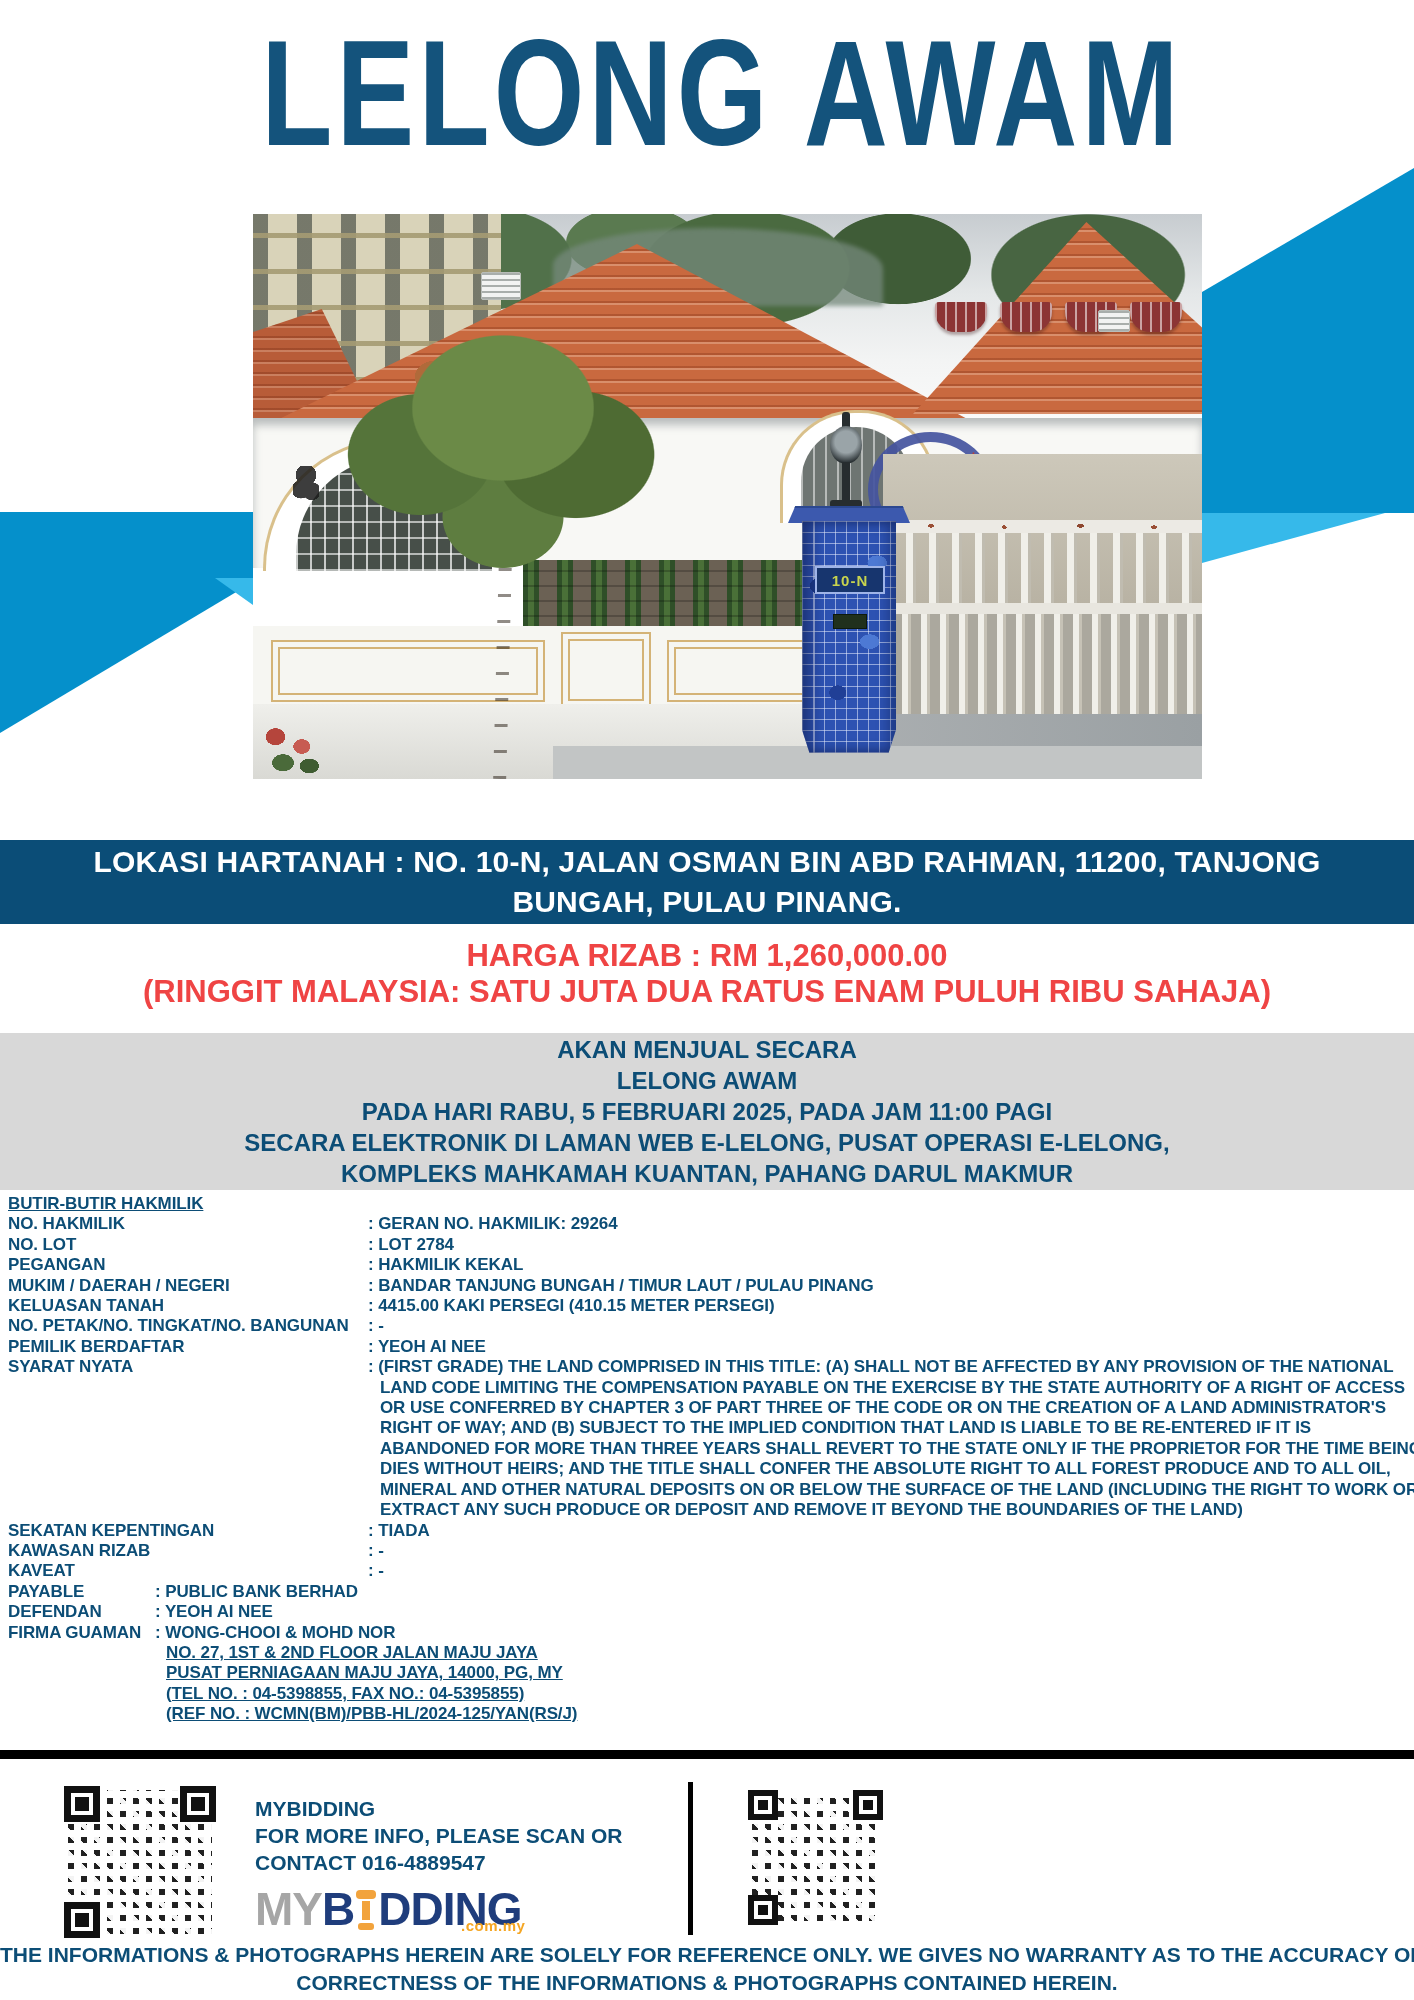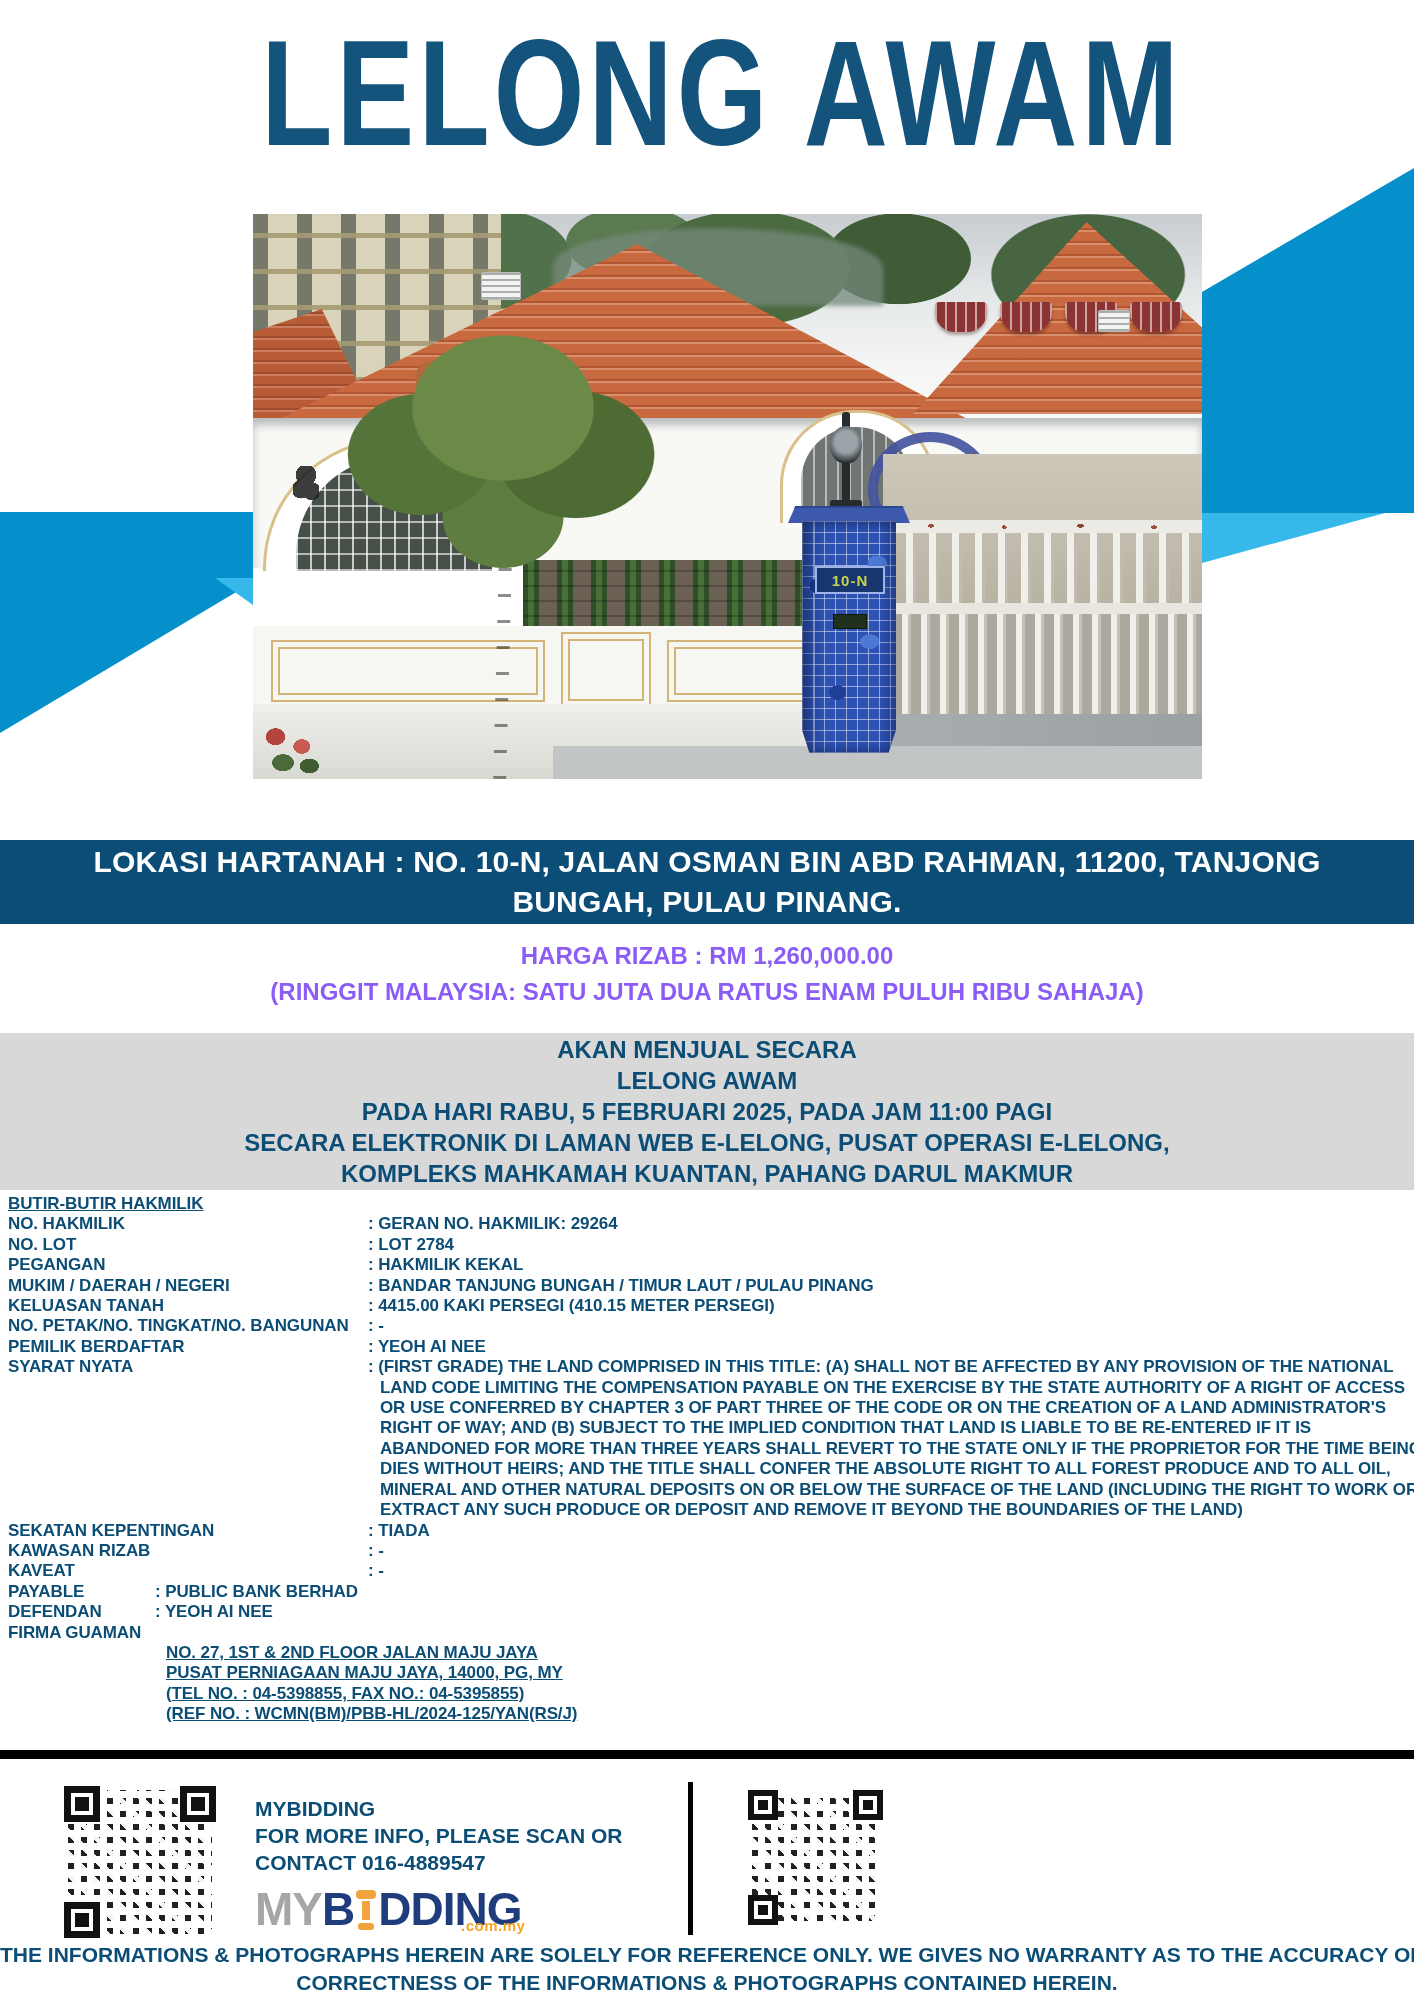--- a/index.html
+++ b/index.html
@@ -138,21 +138,21 @@
     background:linear-gradient(#5A4C3C,#6B5D4A);
     background-image:repeating-linear-gradient(0deg,rgba(35,25,15,.5) 0 3px,transparent 3px 26px);}
 
   
   .banner{position:absolute;left:0;top:840px;width:1414px;height:84px;background:#0B4D77;
           display:flex;flex-direction:column;align-items:center;justify-content:center;}
   .banner div{color:#FFFFFF;font-size:30px;line-height:40px;white-space:nowrap;letter-spacing:.2px;}
 
   
   .price{position:absolute;left:0;top:938px;width:1414px;text-align:center;}
-  .price div{font-size:24px;line-height:36px;white-space:nowrap;color:#8b5cf6;}
+  .price div{font-size:31px;line-height:36px;white-space:nowrap;color:#ef4444;}
 
   
   .sale{position:absolute;left:0;top:1033px;width:1414px;height:157px;background:#D8D8D8;
         display:flex;flex-direction:column;align-items:center;justify-content:center;}
   .sale div{font-size:24px;line-height:31px;white-space:nowrap;color:#0C4D76;}
 
   
   .details{position:absolute;left:8px;top:1194px;width:1400px;font-size:17px;line-height:20.4px;
            color:#0C4D76;letter-spacing:-.1px;}
   .details .hd{text-decoration:underline;}
@@ -341,20 +341,21 @@
     <div class="dt-row">
       <div class="p-label">PAYABLE</div>
       <div class="dt-value">: PUBLIC BANK BERHAD</div>
     </div>
     <div class="dt-row">
       <div class="p-label">DEFENDAN</div>
       <div class="dt-value">: YEOH AI NEE</div>
     </div>
     <div class="dt-row">
       <div class="p-label">FIRMA GUAMAN</div>
+      <div class="dt-value">: WONG-CHOOI &amp; MOHD NOR</div>
     </div>
     <div class="firma-cont">NO. 27, 1ST &amp; 2ND FLOOR JALAN MAJU JAYA</div>
     <div class="firma-cont">PUSAT PERNIAGAAN MAJU JAYA, 14000, PG, MY</div>
     <div class="firma-cont">(TEL NO. :   04-5398855, FAX NO.:   04-5395855)</div>
     <div class="firma-cont">(REF NO. :   WCMN(BM)/PBB-HL/2024-125/YAN(RS/J)</div>
   </div>
 
   <div class="blackbar"></div>
 
   <div class="qr qr-left">

